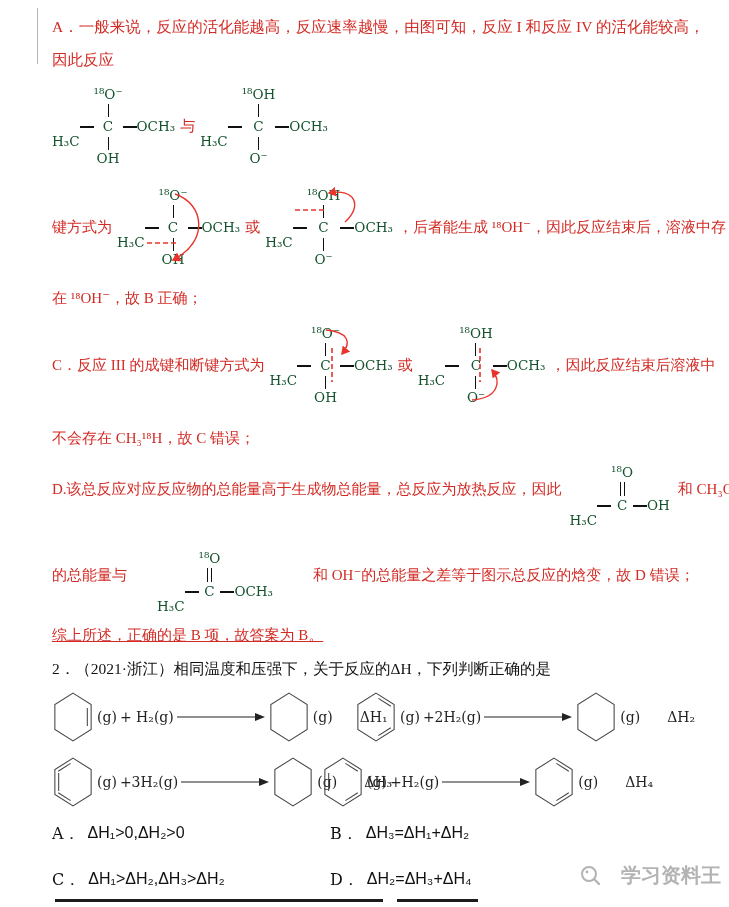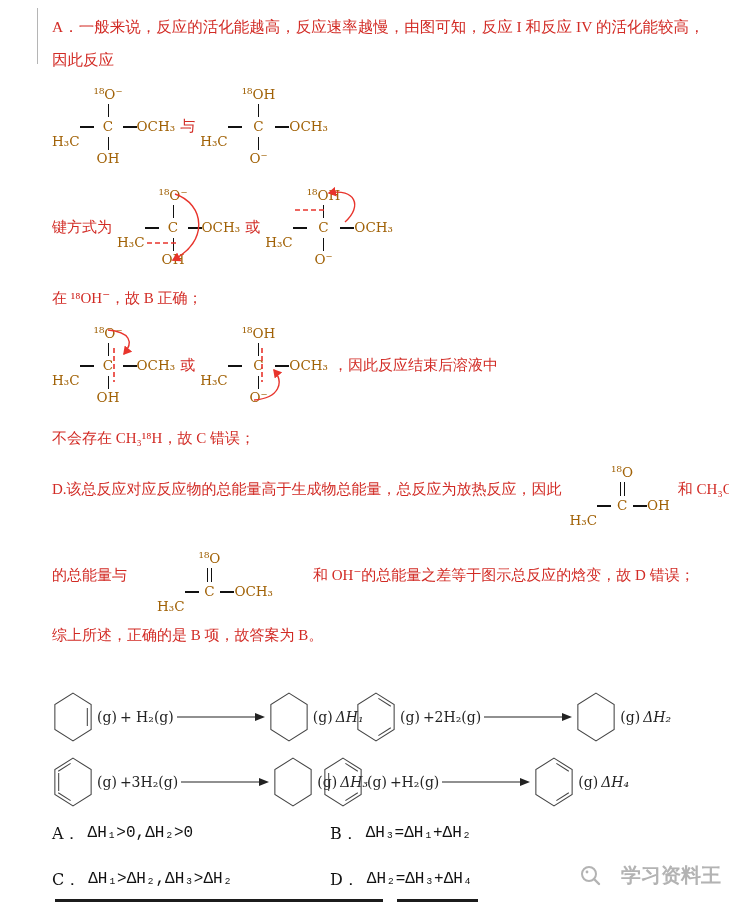--- a/index.html
+++ b/index.html
@@ -7,46 +7,46 @@
     --ink:#1a1a1a;
     --arrow:#e8342c;
   }
   *{margin:0;padding:0;box-sizing:border-box;}
   body{background:#888;font-family:"Liberation Serif","DejaVu Serif",serif;}
   .page{position:relative;width:729px;height:907px;background:#ffffff;overflow:hidden;
         font-family:"Liberation Serif","DejaVu Serif",serif;color:var(--ink);}
   .row{position:absolute;display:flex;align-items:center;gap:5px;font-size:15px;line-height:1.3;white-space:nowrap;}
   .red{color:var(--red);}
   .para{position:absolute;font-size:15.5px;line-height:33px;}
-  .fm{font-family:Liberation Mono, monospace;}
+  .fm{font-family:Liberation Sans, sans-serif;}
 
   
   .cs{position:relative;display:grid;
       grid-template-columns:auto 14px auto 14px auto;
       grid-template-rows:18px 13px 20px 13px 18px;
       align-items:center;justify-items:center;
       font-family:"DejaVu Serif","Liberation Serif",serif;
-      font-size:13.5px;color:#a16207;flex:none;}
+      font-size:13.5px;color:#14532d;flex:none;}
   .cs.noBottom{grid-template-rows:18px 14px 20px;text-align:right;}
   .cs .tl{grid-area:1/3;}
   .cs .vb1{grid-area:2/3;width:1px;height:100%;background:#111;}
   .cs .vb1.dbl{width:5px;background:none;border-left:1.4px solid #111;border-right:1.4px solid #111;}
   .cs .la{grid-area:3/1;margin-top:30px;}
   .cs .hb1{grid-area:3/2;height:1.2px;width:100%;background:#111;}
   .cs .cc{grid-area:3/3;}
   .cs .hb2{grid-area:3/4;height:1.2px;width:100%;background:#111;}
   .cs .ra{grid-area:3/5;}
   .cs .vb2{grid-area:4/3;width:1px;height:100%;background:#111;}
   .cs .bl{grid-area:5/3;}
   .cs svg.ov{position:absolute;left:-6px;top:-3px;overflow:visible;pointer-events:none;}
 
   
   .eq{position:absolute;display:flex;align-items:center;gap:3px;
       font-family:"DejaVu Serif","Liberation Serif",serif;font-size:14px;color:#222;}
-  .eq .dh{font-style:italic;}
+  .eq .dh{margin-left:24px;}
   .ring{flex:none;}
   .ring polygon,.ring line{fill:none;stroke:#444;stroke-width:1.1;}
 
   .opt{position:absolute;display:flex;gap:8px;font-size:16px;color:#111;
        font-family:"DejaVu Serif","Liberation Serif",serif;}
 
   .watermark{position:absolute;right:8px;top:862px;display:flex;align-items:center;gap:19px;
              color:#b3b3b3;font-size:20px;font-weight:600;
              font-family:"Liberation Sans","DejaVu Sans",sans-serif;}
   .vline-artifact{position:absolute;left:37px;top:8px;width:1px;height:56px;background:#b5b5b5;}
@@ -125,25 +125,27 @@
       <svg class="ov" width="120" height="86">
         <defs>
             <marker id="a4" markerWidth="7" markerHeight="7" refX="5" refY="3.5" orient="auto">
               <path d="M0,0 L6,3.5 L0,7 Z" fill="var(--arrow)"></path>
             </marker>
           </defs>
         <path d="M 36 26 H 66" stroke="var(--arrow)" stroke-width="1.6" stroke-dasharray="5 3" fill="none"></path>
         <path d="M 86 38 C 104 22 96 4 70 9" stroke="var(--arrow)" stroke-width="1.4" fill="none" marker-end="url(#a4)"></path>
       </svg>
     </div>
+    <span class="red">，后者能生成 ¹⁸OH⁻，因此反应结束后，溶液中存</span>
   </div>
 
   <div class="row red" style="left:52px;top:289px;text-align:center;">在 ¹⁸OH⁻，故 B 正确；</div>
 
   <div class="row" style="left:52px;top:325px;">
+    <span class="red">C．反应 III 的成键和断键方式为</span>
     <div class="cs">
       <span class="tl">¹⁸O⁻</span>
       <span class="vb1"></span>
       <span class="la">H₃C</span>
       <span class="hb1"></span>
       <span class="cc">C</span>
       <span class="hb2"></span>
       <span class="ra">OCH₃</span>
       <span class="vb2"></span>
       <span class="bl">OH</span>
@@ -204,22 +206,23 @@
       <span class="vb1 dbl"></span>
       <span class="la">H₃C</span>
       <span class="hb1"></span>
       <span class="cc">C</span>
       <span class="hb2"></span>
       <span class="ra">OCH₃</span>
     </div>
     <span class="red">和 OH⁻的总能量之差等于图示总反应的焓变，故 D 错误；</span>
   </div>
 
-  <div class="row red" style="left:52px;top:626px;">综上所述，正确的是 B 项，故答案为 B。</div>
-
+  <div class="row red" style="left:52px;top:626px;text-decoration:underline;">综上所述，正确的是 B 项，故答案为 B。</div>
+
+  <div class="row" style="left:52px;top:659px;color:#111;font-size:15.5px;">2．（2021·浙江）相同温度和压强下，关于反应的ΔH，下列判断正确的是</div>
 
   <div class="eq" style="left:52px;top:692px;">
     <svg class="ring" width="42" height="50" viewBox="0 0 44 52">
       <polygon points="22,1 41,13 41,39 22,51 3,39 3,13"></polygon>
       <line x1="37" y1="16.5" x2="37" y2="35.5"></line>
     </svg>
     <span>(g)</span>
     <span>+ H₂(g)</span>
     <svg width="88" height="12">
       <line x1="0" y1="6" x2="78" y2="6" stroke="#222" stroke-width="1.2"></line>

